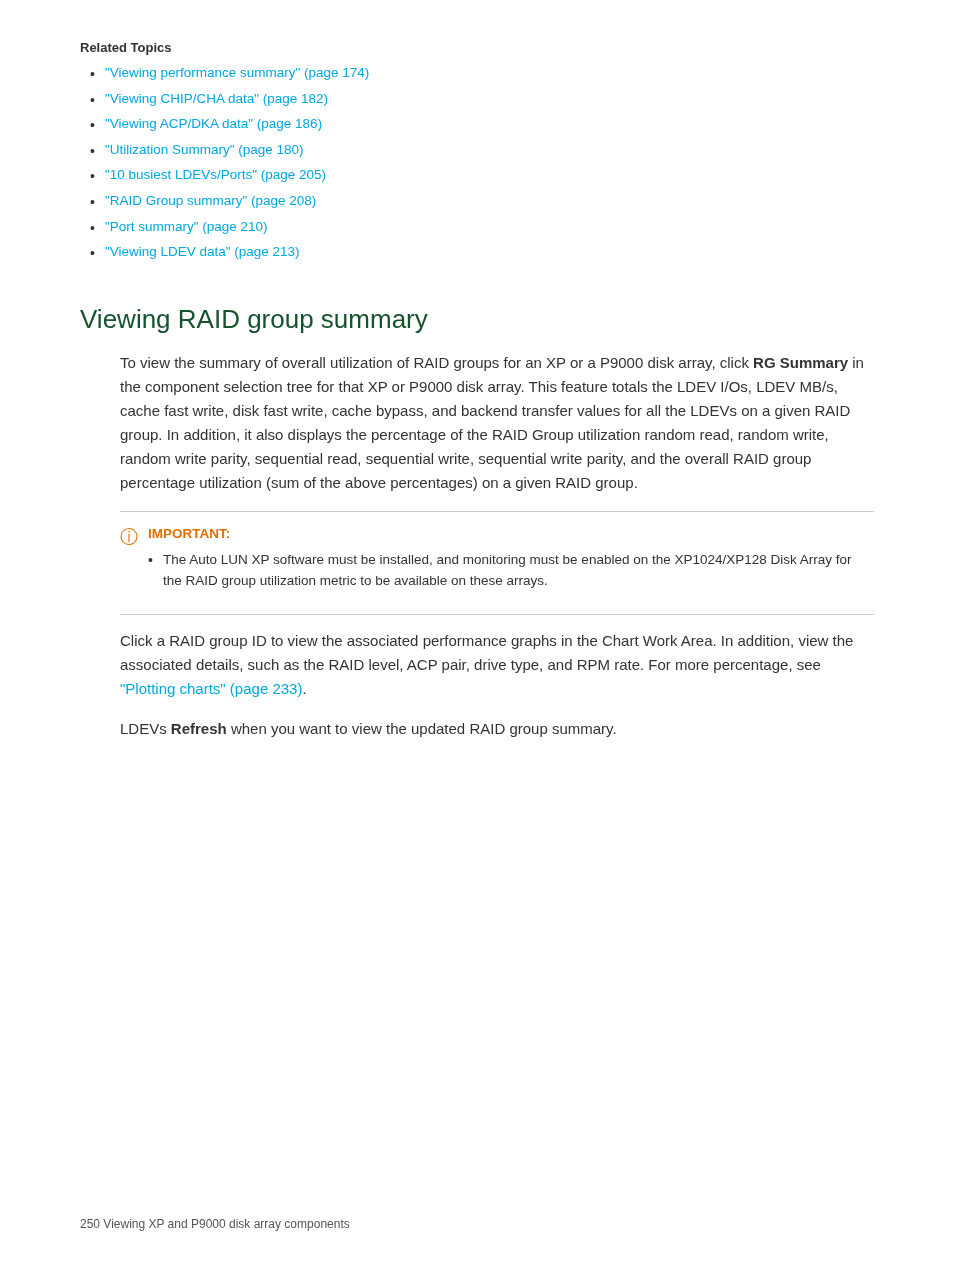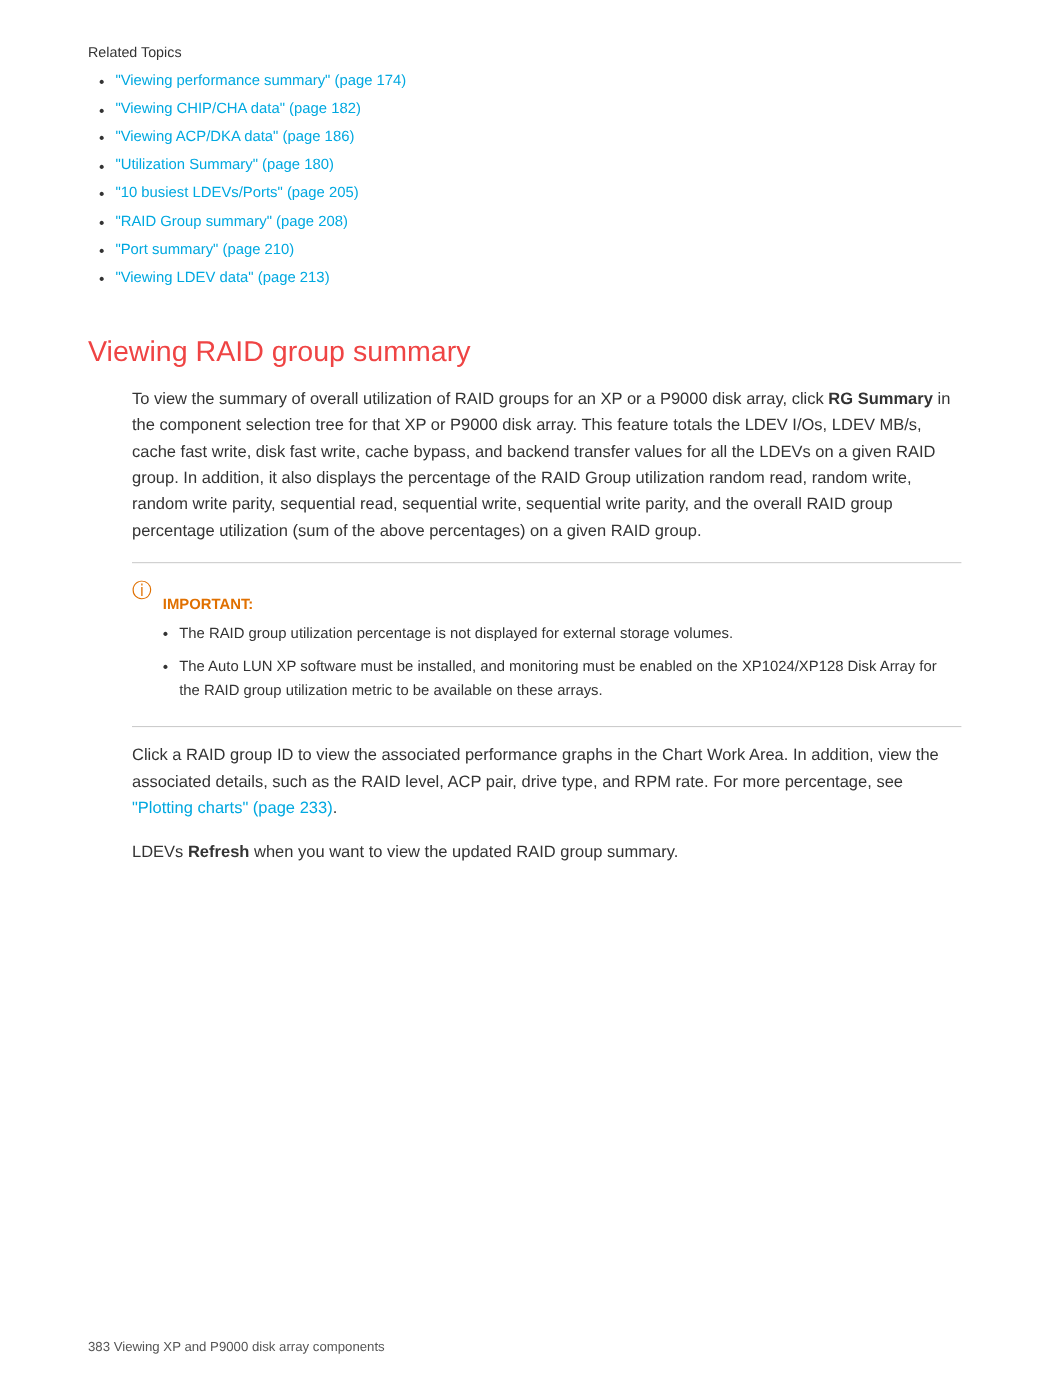--- a/index.html
+++ b/index.html
@@ -12,21 +12,21 @@
       font-family: Arial, Helvetica, sans-serif;
       font-size: 14px;
       color: #333;
       background: #fff;
       width: 954px;
       min-height: 1271px;
       padding: 40px 80px 60px 80px;
     }
 
     .related-topics-label {
-      font-weight: normal;
+      font-weight: bold;
       font-size: 13px;
       margin-bottom: 10px;
     }
 
     .related-list {
       list-style: none;
       margin-bottom: 30px;
       padding-left: 10px;
     }
 
@@ -44,21 +44,21 @@
       font-size: 14px;
       line-height: 1.4;
     }
 
     .related-list li a {
       color: #00a8e0;
       text-decoration: none;
     }
 
     .section-title {
-      color: #ef4444;
+      color: #14532d;
       font-size: 26px;
       font-weight: normal;
       margin-bottom: 16px;
       padding-top: 10px;
       border-top: none;
     }
 
     .section-body {
       padding-left: 40px;
     }
@@ -89,21 +89,20 @@
     .important-icon {
       color: #e07000;
       font-size: 18px;
       margin-right: 10px;
       margin-top: 0px;
       line-height: 1.3;
     }
 
     .important-content {
       flex: 1;
-      margin-top: 16px;
     }
 
     .important-label {
       color: #e07000;
       font-weight: bold;
       font-size: 13.5px;
       margin-bottom: 8px;
     }
 
     .important-list {
@@ -181,31 +180,30 @@
     <span>To view the summary of overall utilization of RAID groups for an XP or a P9000 disk array, click </span><strong>RG Summary</strong><span> in the component selection tree for that XP or P9000 disk array. This feature totals the LDEV I/Os, LDEV MB/s, cache fast write, disk fast write, cache bypass, and backend transfer values for all the LDEVs on a given RAID group. In addition, it also displays the percentage of the RAID Group utilization random read, random write, random write parity, sequential read, sequential write, sequential write parity, and the overall RAID group percentage utilization (sum of the above percentages) on a given RAID group.</span>
   </p>
 
   <hr class="divider">
 
   <div class="important-block">
     <span class="important-icon">ⓘ</span>
     <div class="important-content">
       <div class="important-label">IMPORTANT:</div>
       <ul class="important-list">
-      <li>The RAID group utilization percentage is not displayed for external storage volumes.</li>
           <li>The Auto LUN XP software must be installed, and monitoring must be enabled on the XP1024/XP128 Disk Array for the RAID group utilization metric to be available on these arrays.</li>
         </ul>
     </div>
   </div>
 
   <hr class="divider">
 
   <p class="body-text">
     <span>Click a RAID group ID to view the associated performance graphs in the Chart Work Area. In addition, view the associated details, such as the RAID level, ACP pair, drive type, and RPM rate. For more percentage, see </span><a class="link-text" href="#">"Plotting charts" (page 233)</a><span>.</span>
   </p>
 
   <p class="body-text">
     <span>LDEVs </span><strong>Refresh</strong><span> when you want to view the updated RAID group summary.</span>
   </p>
 
 </div>
 
-<div class="page-footer">383   Viewing XP and P9000 disk array components</div>
+<div class="page-footer">250   Viewing XP and P9000 disk array components</div>
 
 </body></html>

